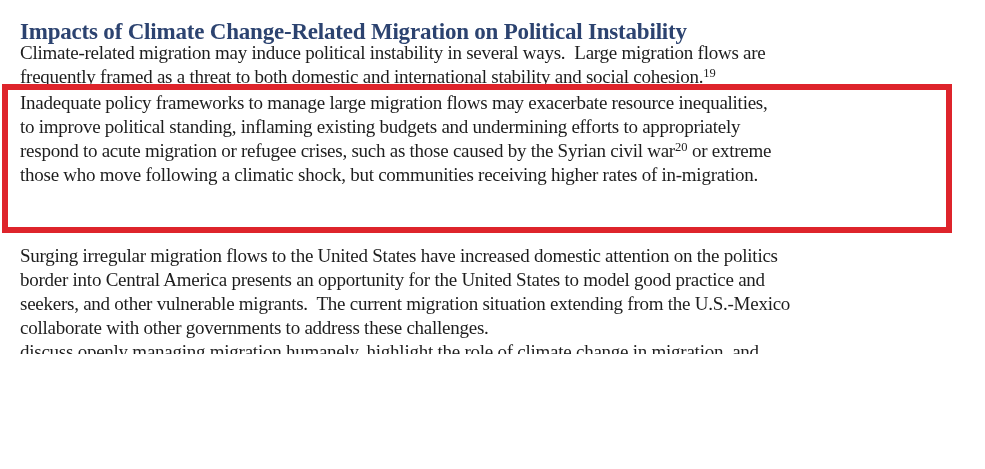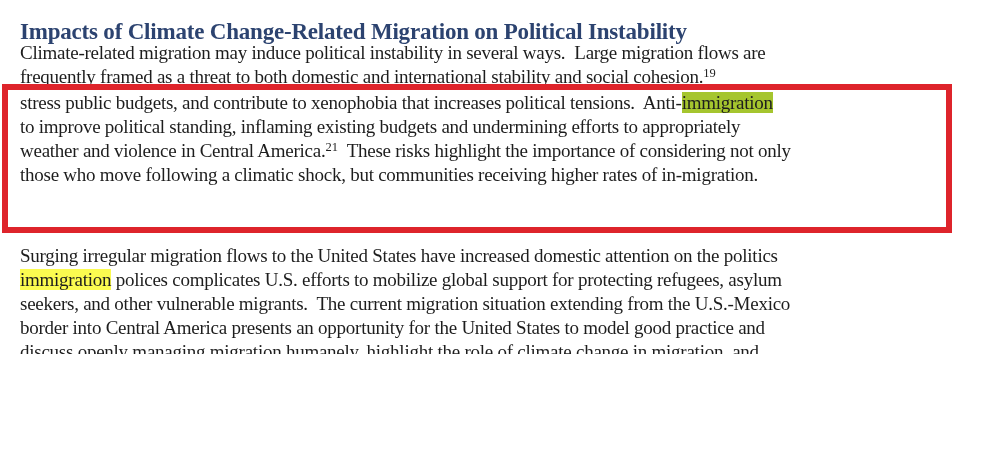--- a/index.html
+++ b/index.html
@@ -68,30 +68,29 @@
 <div id="page">
 
   <h1 class="heading">Impacts of Climate Change-Related Migration on Political Instability</h1>
 
   <div class="para" id="para1">
     <span class="line"><span>Climate-related migration may induce political instability in several ways.  Large migration flows are</span></span>
     <span class="line"><span>frequently framed as a threat to both domestic and international stability and social cohesion.</span><span class="m-sup">19</span></span>
   </div>
 
   <div class="para" id="para2">
-    <span class="line"><span>stress public budgets, and contribute to xenophobia that increases political tensions.  Anti-</span><span class="m-green">immigration</span></span>
+    <span class="line"><span>Inadequate policy frameworks to manage large migration flows may exacerbate resource inequalities,</span></span>
     <span class="line"><span>to improve political standing, inflaming existing budgets and undermining efforts to appropriately</span></span>
-    <span class="line"><span>weather and violence in Central America.</span><span class="m-sup">21</span><span>  These risks highlight the importance of considering not only</span></span>
+    <span class="line"><span>respond to acute migration or refugee crises, such as those caused by the Syrian civil war</span><span class="m-sup">20</span><span> or extreme</span></span>
     <span class="line"><span>those who move following a climatic shock, but communities receiving higher rates of in-migration.</span></span>
   </div>
 
   <div class="para" id="para3">
     <span class="line"><span>Surging irregular migration flows to the United States have increased domestic attention on the politics</span></span>
-    <span class="line"><span class="m-yellow">immigration</span><span> polices complicates U.S. efforts to mobilize global support for protecting refugees, asylum</span></span>
+    <span class="line"><span>border into Central America presents an opportunity for the United States to model good practice and</span></span>
     <span class="line"><span>seekers, and other vulnerable migrants.  The current migration situation extending from the U.S.-Mexico</span></span>
-    <span class="line"><span>border into Central America presents an opportunity for the United States to model good practice and</span></span>
+    <span class="line"><span>collaborate with other governments to address these challenges.</span></span>
     <span class="line"><span>discuss openly managing migration humanely, highlight the role of climate change in migration, and</span></span>
-    <span class="line"><span>collaborate with other governments to address these challenges.</span></span>
   </div>
 
   <div class="annotation-box"></div>
 
 </div>
 
 </body></html>

